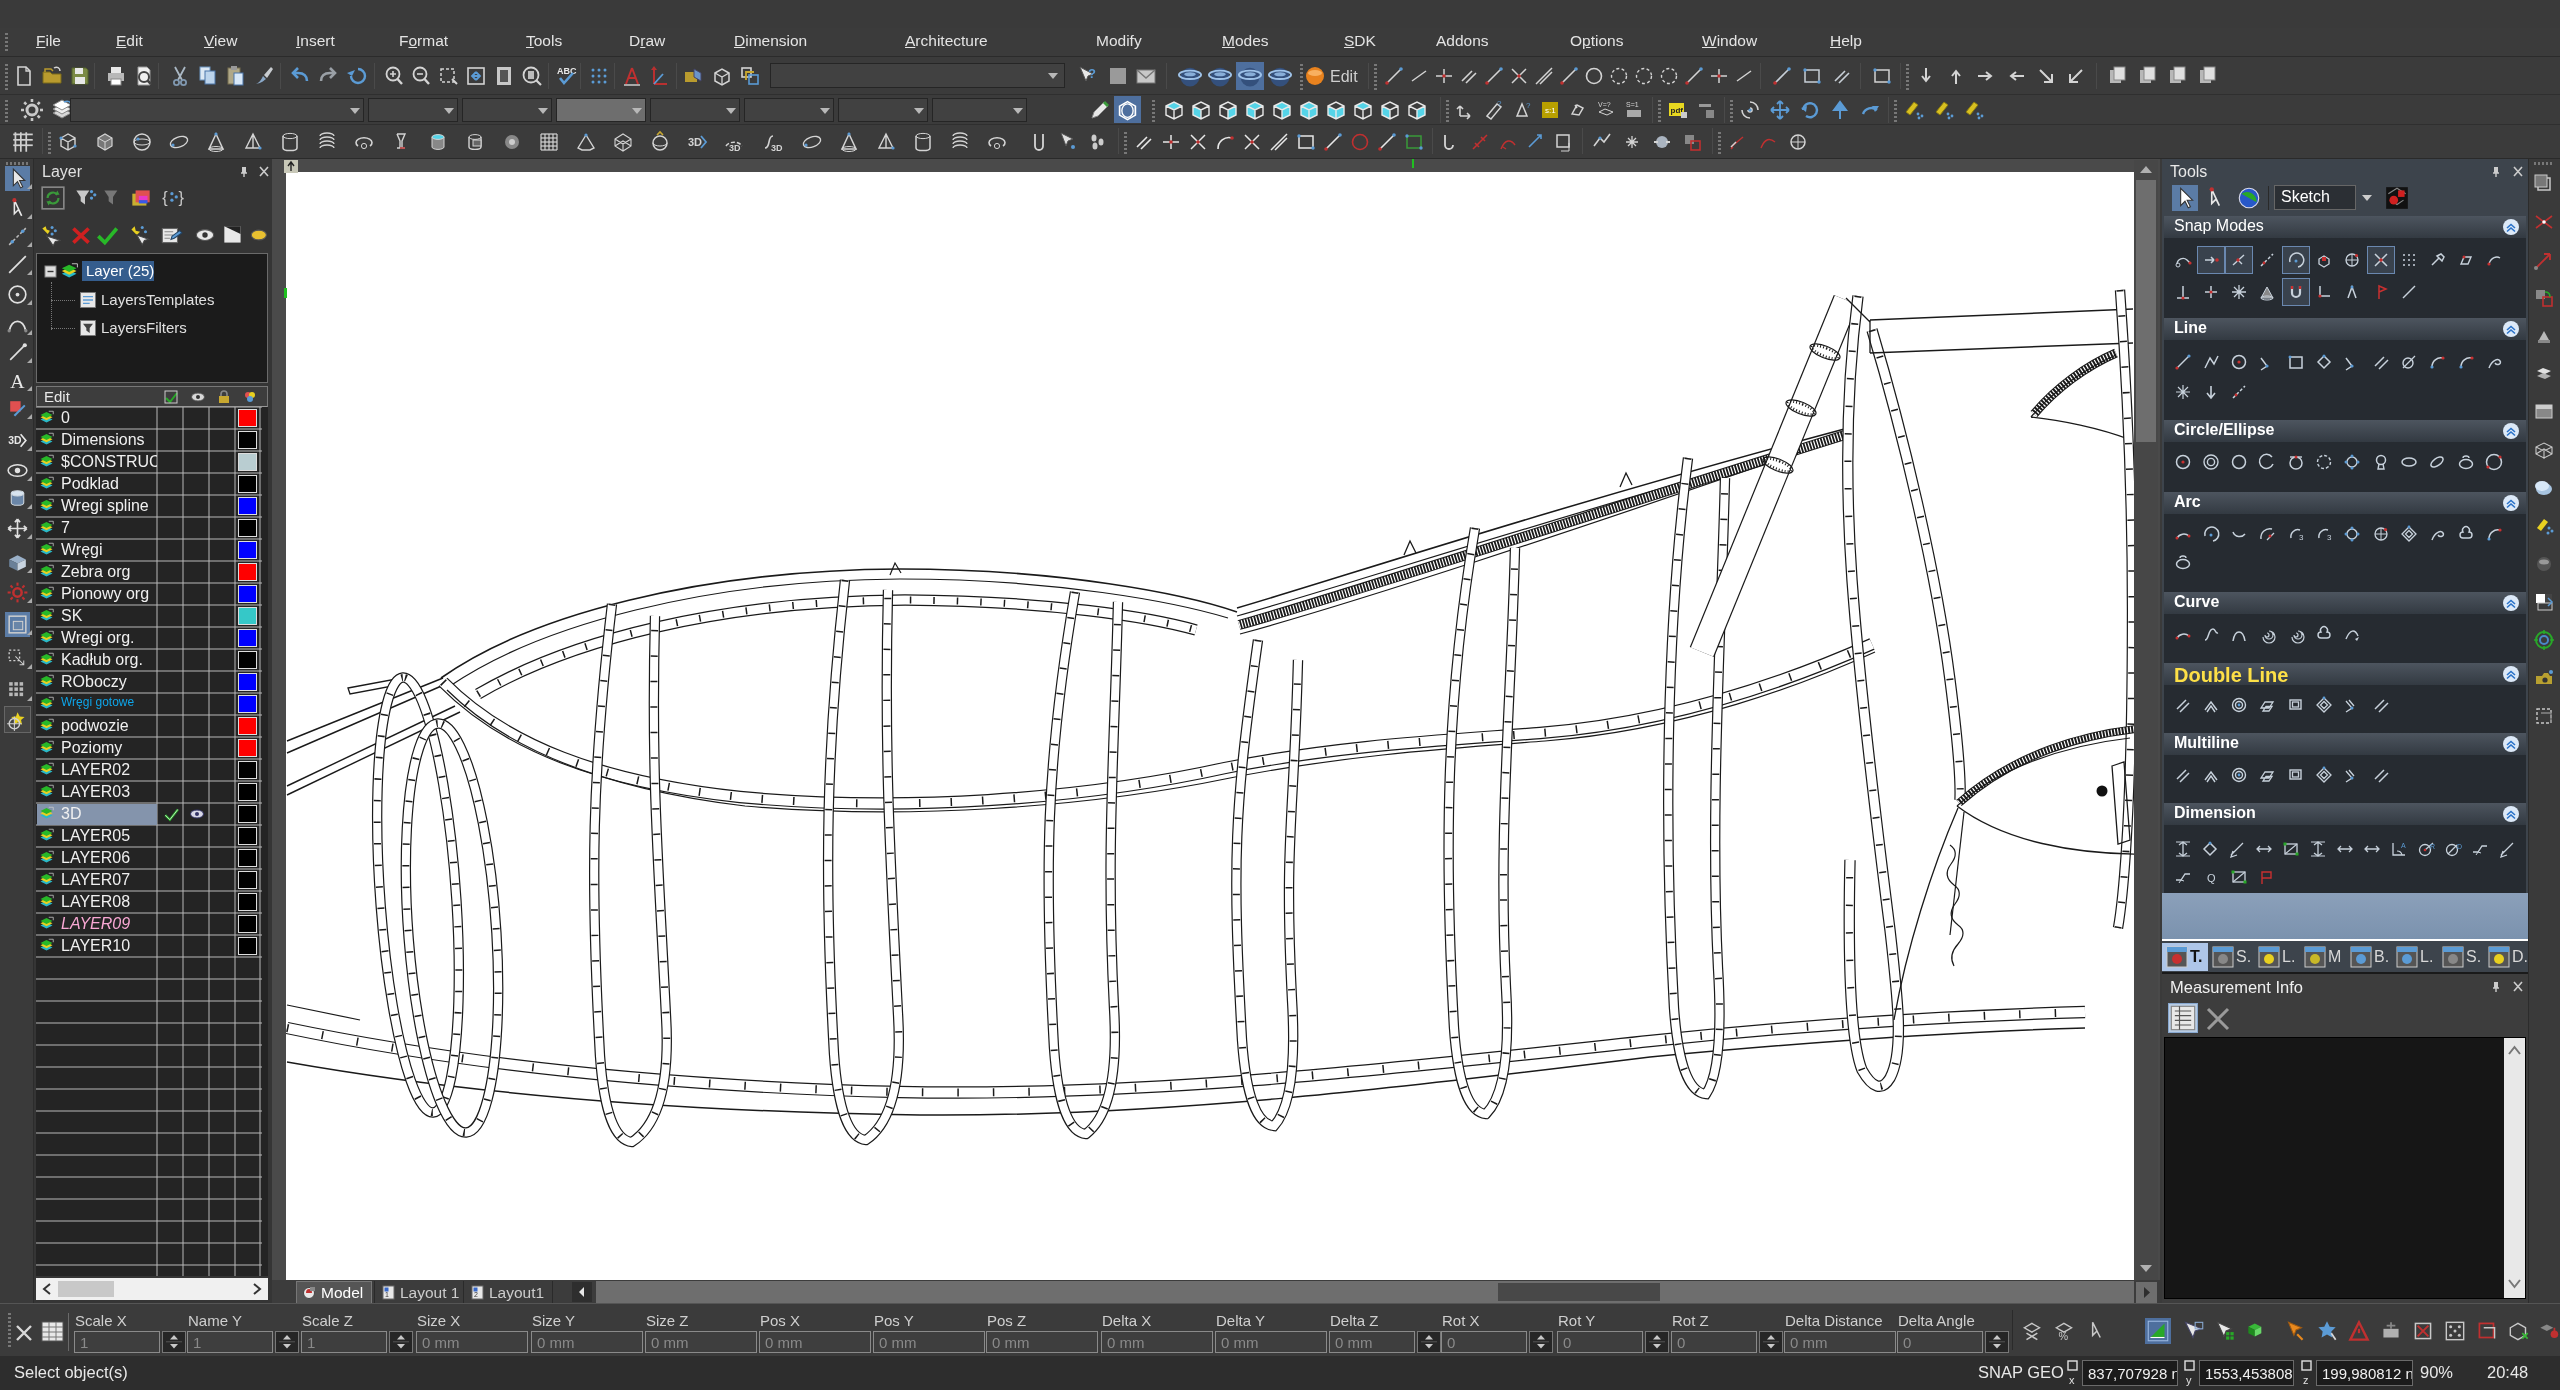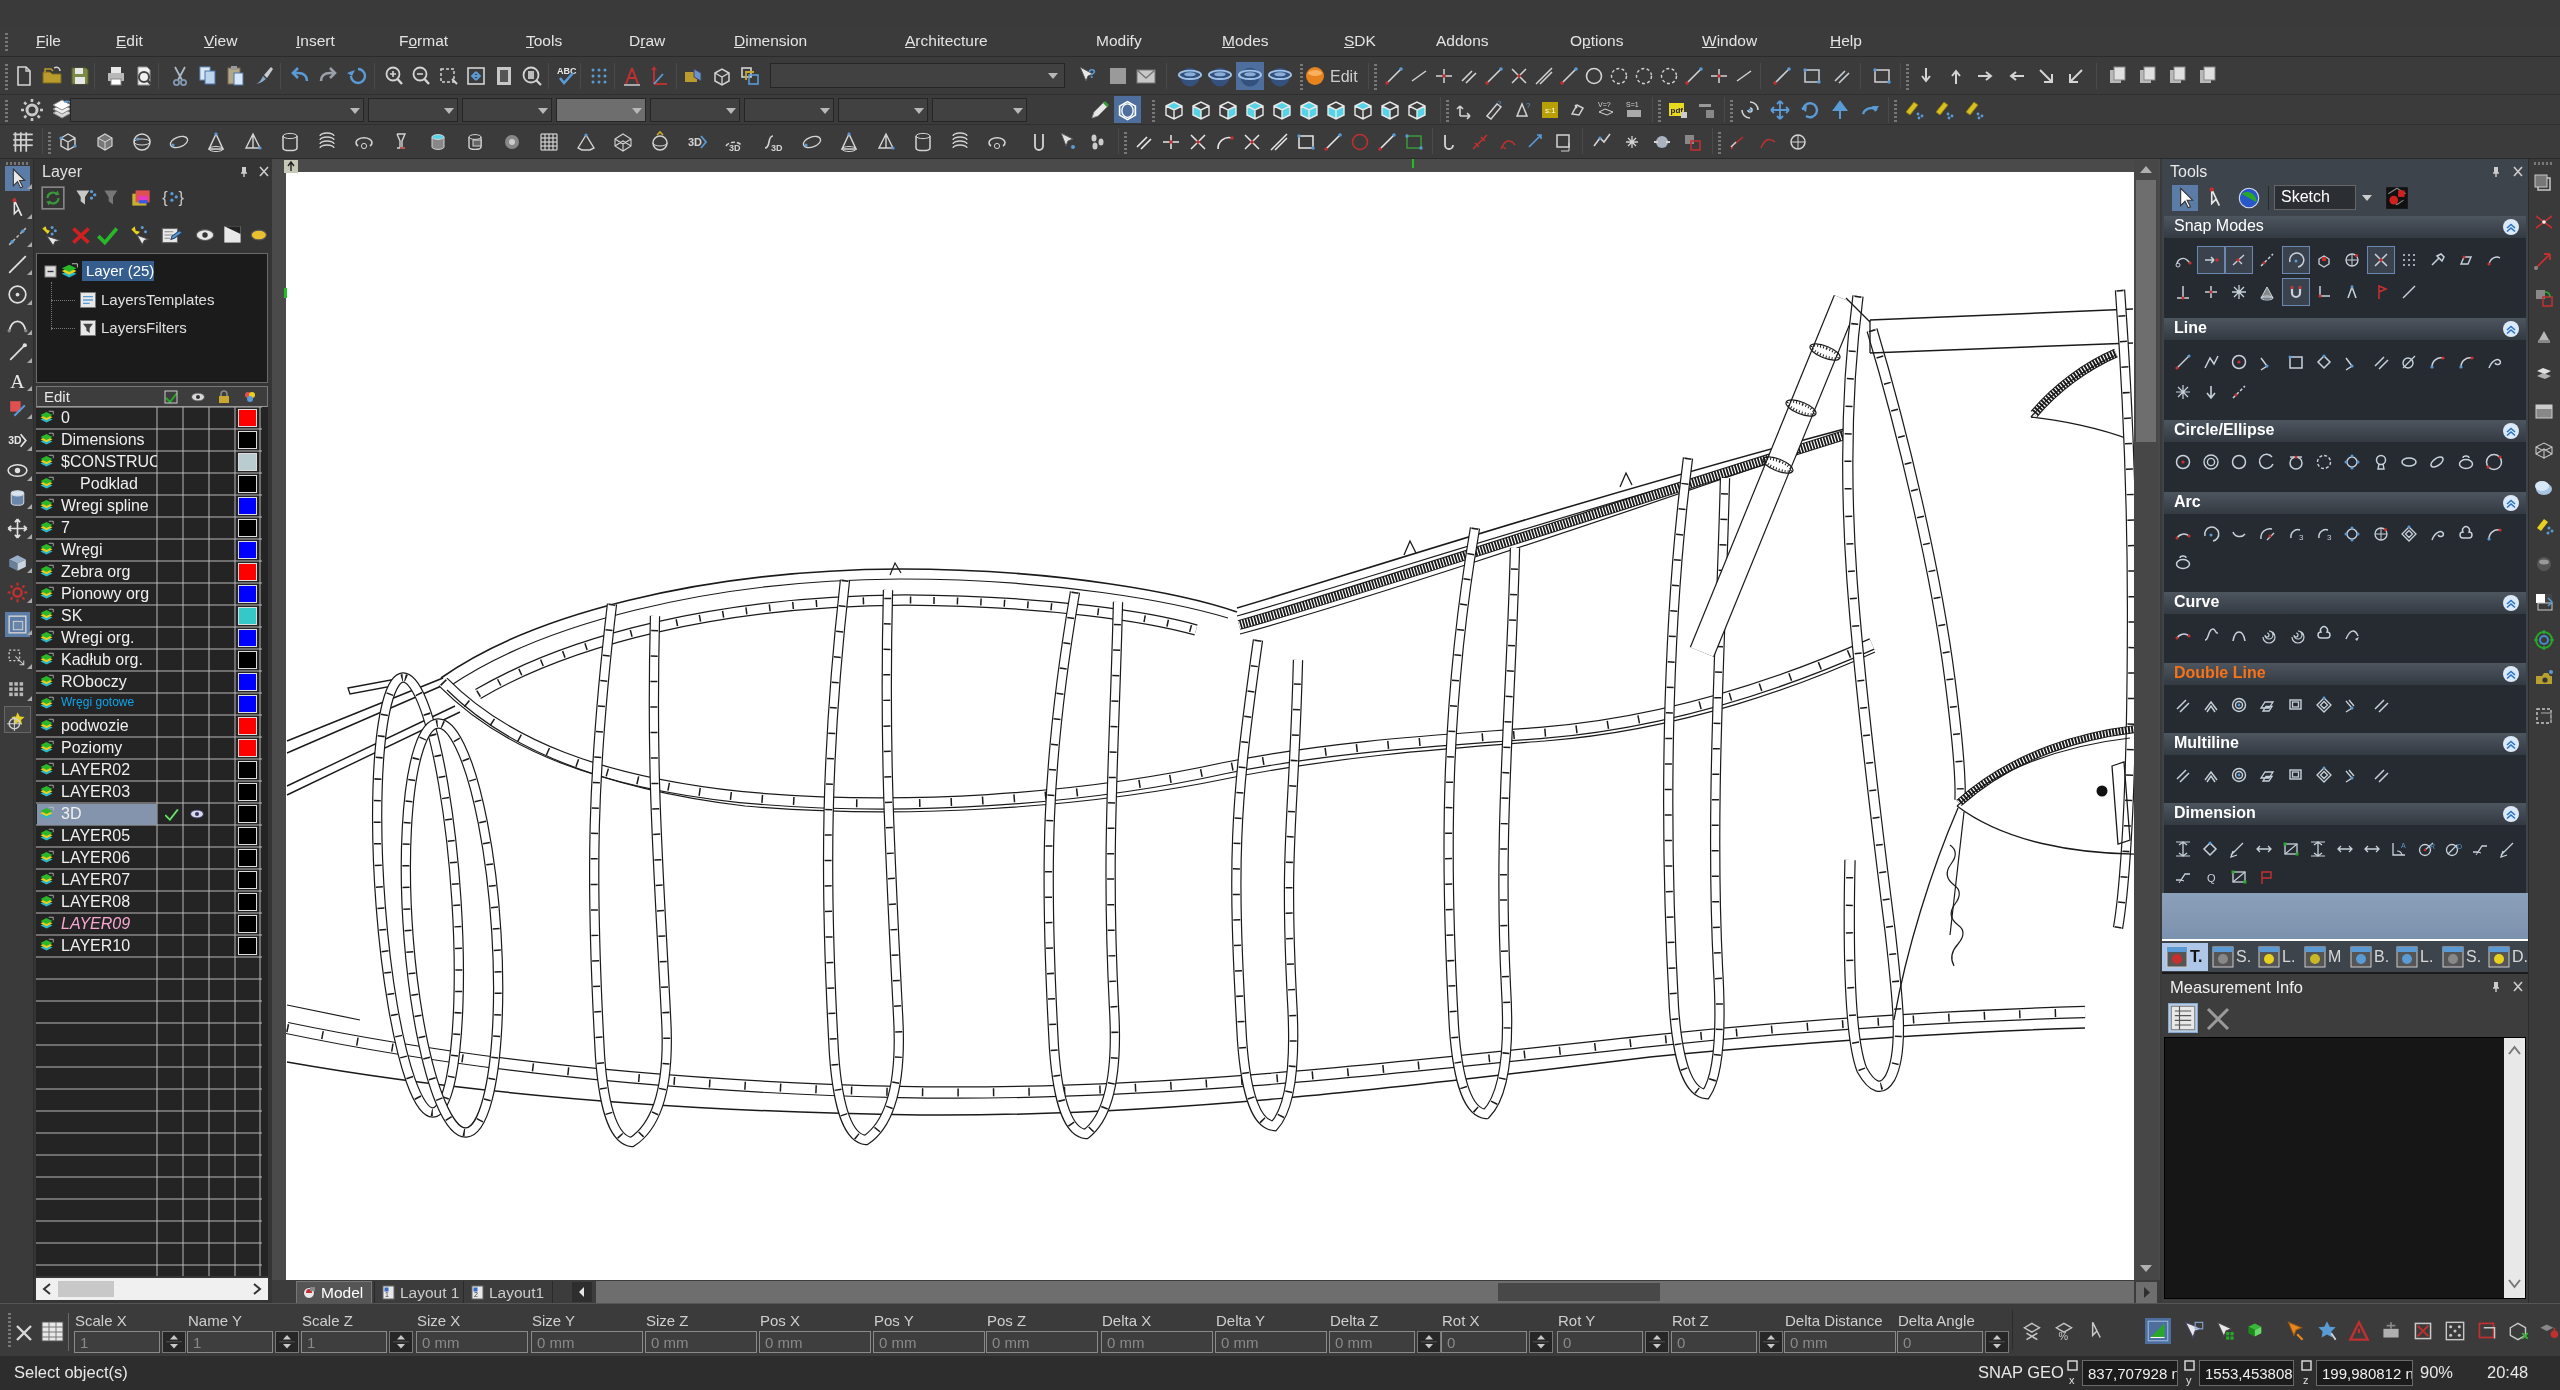--- a/index.html
+++ b/index.html
@@ -1108,21 +1108,21 @@
       <path d="M13 3 h6 v4" fill="none" stroke="#ccc"></path>
     </svg>
 <div class="abs" style="left:61px;top:453px;font-size:16px;color:#f0f0f0;white-space:nowrap;overflow:hidden;width:96px;">$CONSTRUCTI</div>
 <div class="abs" style="left:238px;top:453px;width:19px;height:18px;background:#b9cdd1;border:1px solid #ddd;"></div>
 <svg class="abs" style="left:39px;top:475px;width:18px;height:18px;" viewBox="0 0 24 24">
       <path d="M2 14 l8 -4 8 4 -8 4z" fill="#28b8c8"></path>
       <path d="M2 11 l8 -4 8 4 -8 4z" fill="#e8d020"></path>
       <path d="M2 8 l8 -4 8 4 -8 4z" fill="#28b828"></path>
       <path d="M13 3 h6 v4" fill="none" stroke="#ccc"></path>
     </svg>
-<div class="abs" style="left:61px;top:475px;font-size:16px;color:#f0f0f0;white-space:nowrap;overflow:hidden;width:96px;text-align:center;">Podklad</div>
+<div class="abs" style="left:61px;top:475px;font-size:16px;color:#f0f0f0;white-space:nowrap;overflow:hidden;width:96px;">Podklad</div>
 <div class="abs" style="left:238px;top:475px;width:19px;height:18px;background:#000000;border:1px solid #ddd;"></div>
 <svg class="abs" style="left:39px;top:497px;width:18px;height:18px;" viewBox="0 0 24 24">
       <path d="M2 14 l8 -4 8 4 -8 4z" fill="#28b8c8"></path>
       <path d="M2 11 l8 -4 8 4 -8 4z" fill="#e8d020"></path>
       <path d="M2 8 l8 -4 8 4 -8 4z" fill="#28b828"></path>
       <path d="M13 3 h6 v4" fill="none" stroke="#ccc"></path>
     </svg>
 <div class="abs" style="left:61px;top:497px;font-size:16px;color:#f0f0f0;white-space:nowrap;overflow:hidden;width:96px;">Wregi spline</div>
 <div class="abs" style="left:238px;top:497px;width:19px;height:18px;background:#0000ff;border:1px solid #ddd;"></div>
 <svg class="abs" style="left:39px;top:519px;width:18px;height:18px;" viewBox="0 0 24 24">
@@ -1975,21 +1975,21 @@
       <path d="M10 10 m0 -1 a2 2 0 1 1 -2 2 a4 4 0 1 0 4 -4 a6 6 0 1 1 -6 6" fill="none" stroke="#c8d2dc" stroke-width="1.2"></path>
     </svg>
 <svg class="abs" style="left:2314px;top:624px;width:20px;height:20px;" viewBox="0 0 20 20">
       <path d="M7 14 a3 3 0 1 1 0 -6 a3.5 3.5 0 1 1 6 0 a3 3 0 1 1 0 6z" fill="none" stroke="#c8d2dc" stroke-width="1.4"></path>
     </svg>
 <svg class="abs" style="left:2342px;top:624px;width:20px;height:20px;" viewBox="0 0 20 20">
       <path d="M4 15 C8 5 13 5 16 12" fill="none" stroke="#c8d2dc" stroke-width="1.4"></path>
       <path d="M13 15 l4 -2 -2 4z" fill="#c8d2dc"></path>
     </svg>
 <div class="abs" style="left:2164px;top:663px;width:362px;height:22px;background:linear-gradient(#4d555f,#333a42);"></div>
-<div class="abs" style="left:2174px;top:664px;font-size:16px;font-weight:bold;color:#f97316;">Double Line</div>
+<div class="abs" style="left:2174px;top:664px;font-size:20px;font-weight:bold;color:#fde047;">Double Line</div>
 <svg class="abs" style="left:2502px;top:665px" width="18" height="18">
       <circle cx="9" cy="9" r="8" fill="#dce9f8"></circle>
       <path d="M5 10 L9 6.5 L13 10 M5 13.5 L9 10 L13 13.5" fill="none" stroke="#2a72c8" stroke-width="1.6"></path>
     </svg>
 <div class="abs" style="left:2164px;top:685px;width:362px;height:74px;background:#262b31;border-bottom:2px solid #454d57;"></div>
 <svg class="abs" style="left:2173px;top:695px;width:20px;height:20px;" viewBox="0 0 20 20">
       <path d="M4 14 L13 5 M7 17 L16 8" stroke="#c8d2dc" stroke-width="1.5"></path>
     </svg>
 <svg class="abs" style="left:2201px;top:695px;width:20px;height:20px;" viewBox="0 0 20 20">
       <path d="M4 15 L10 7 L16 15 M6 17 L10 11 L14 17" fill="none" stroke="#c8d2dc" stroke-width="1.4"></path>

